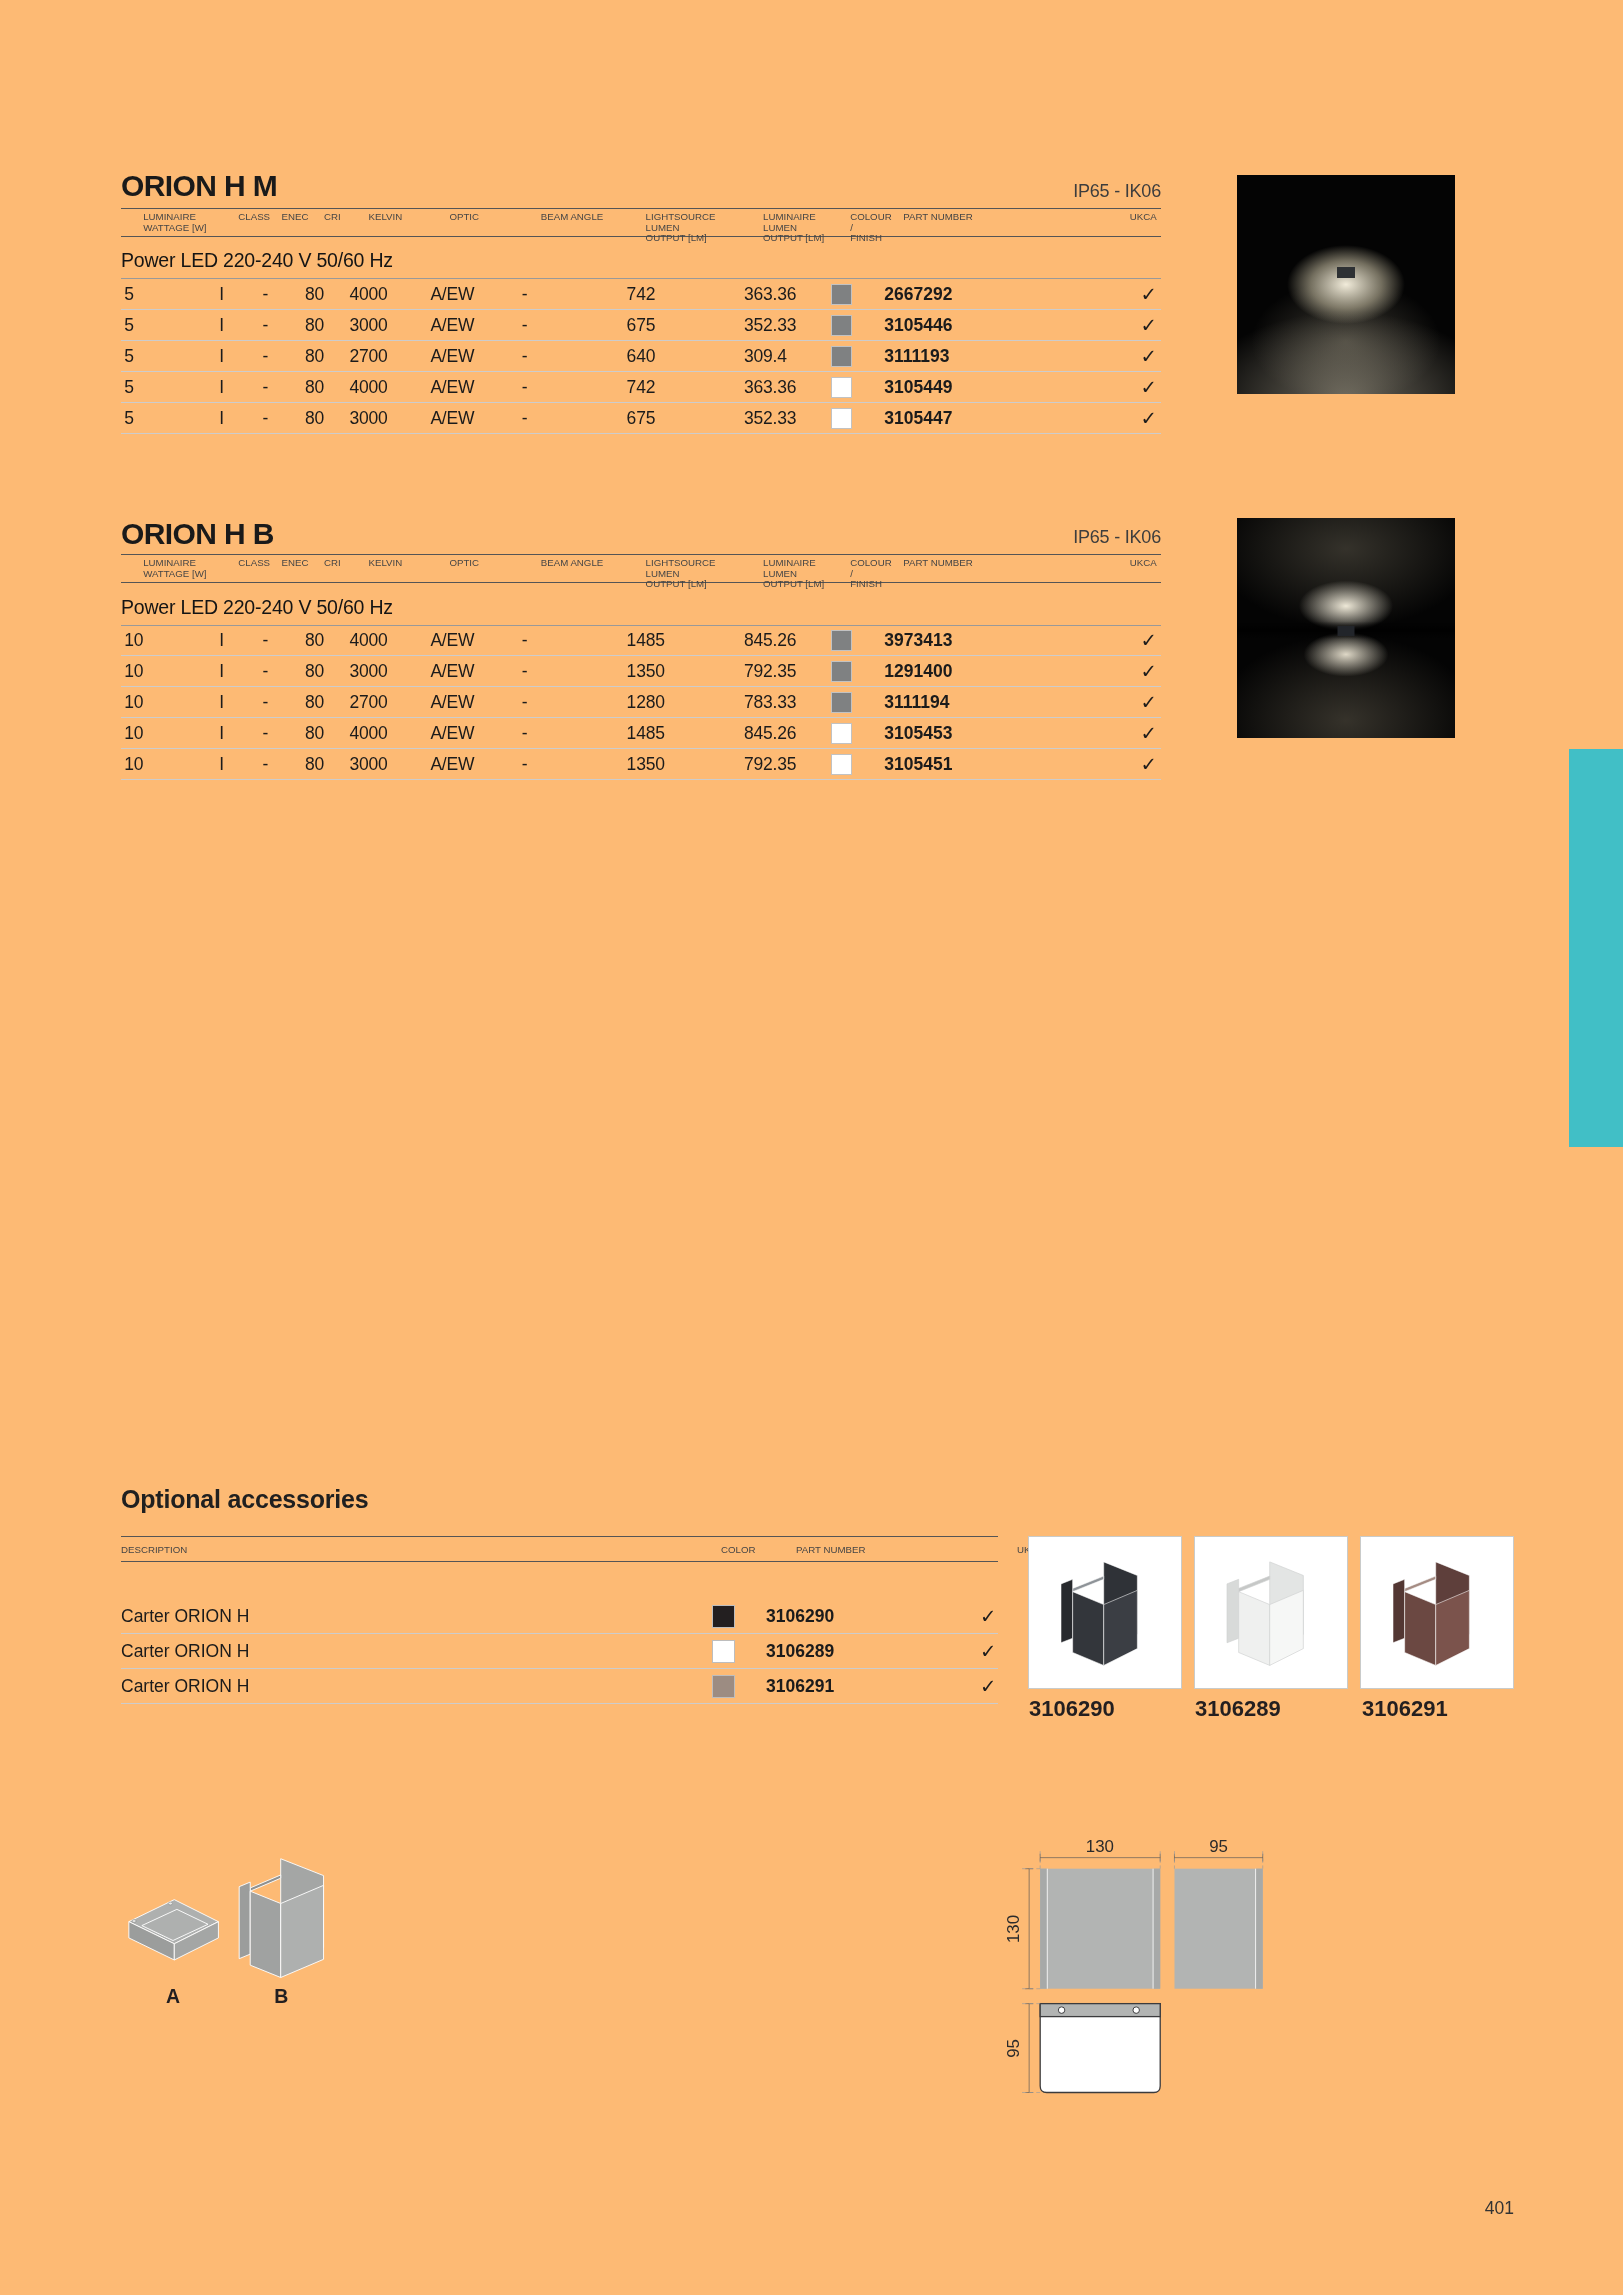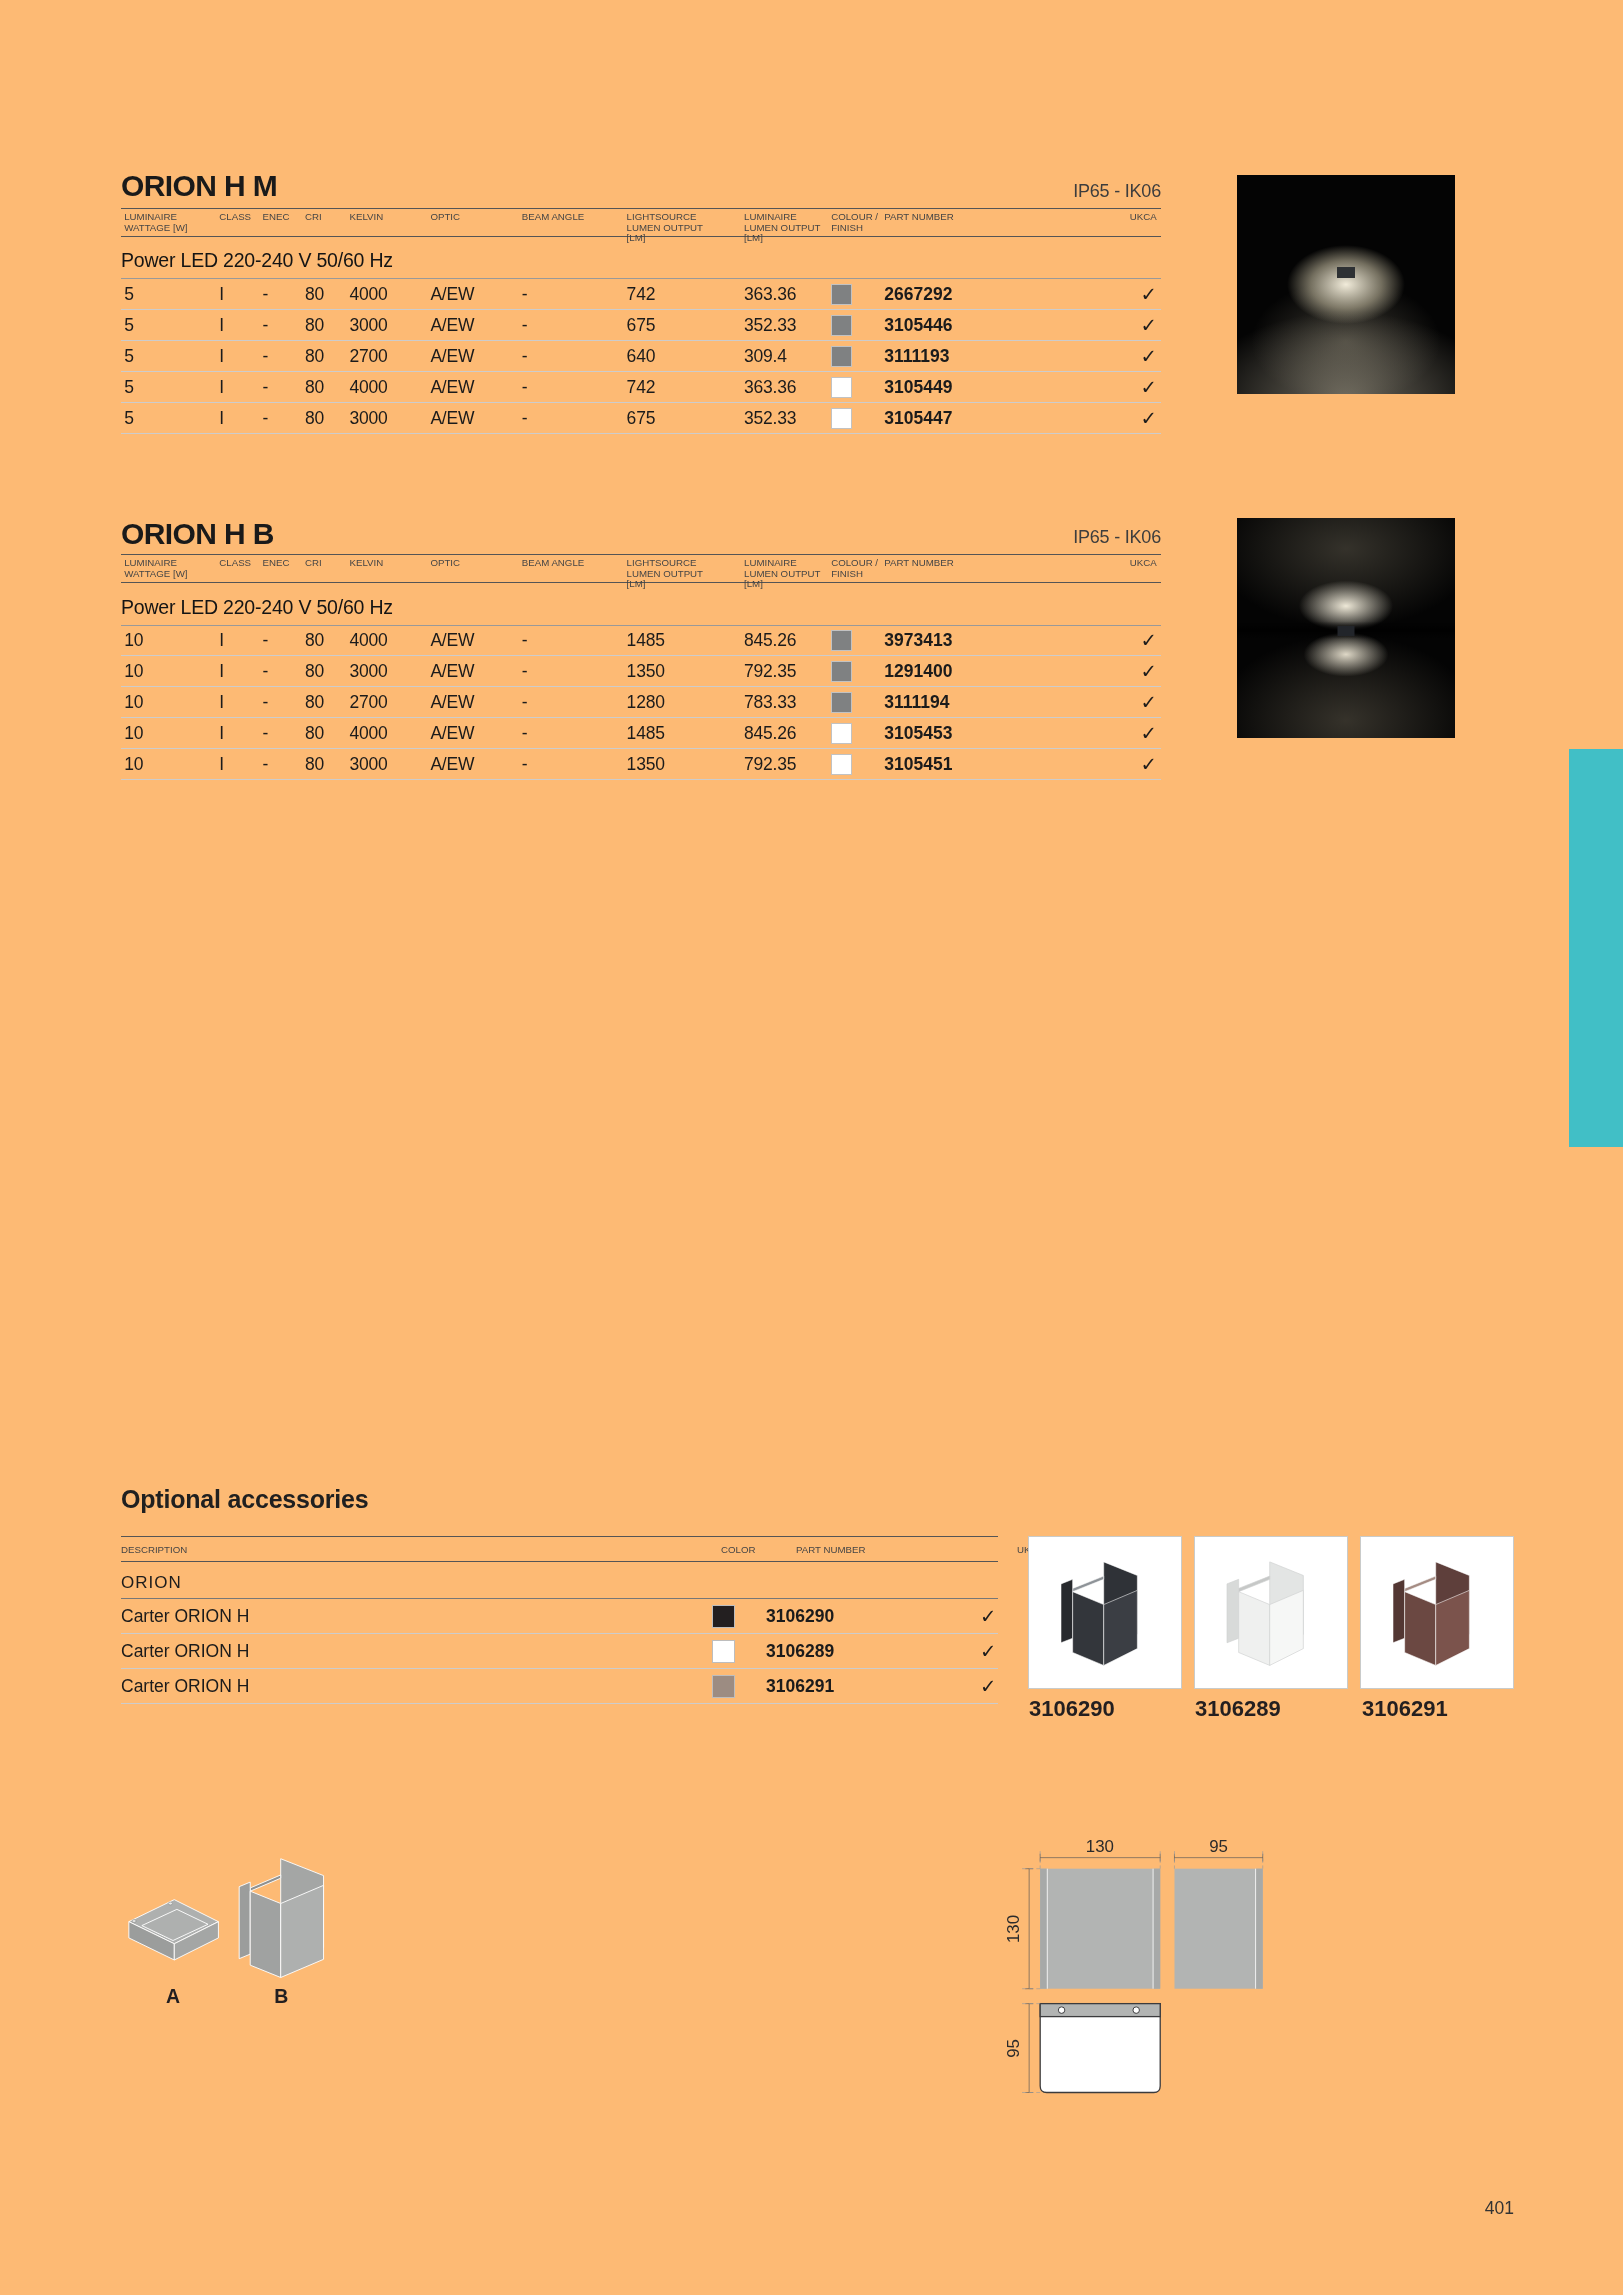--- a/index.html
+++ b/index.html
@@ -6,21 +6,21 @@
   .page{position:relative;width:1623px;height:2295px;background:#fdba74;overflow:hidden;
         font-family:"Liberation Sans", sans-serif;color:#191919;}
 
   
   .abs{position:absolute;}
   .prod-title{font-size:30px;font-weight:600;letter-spacing:-0.6px;color:#1a1a1a;}
   .rating{font-size:18px;color:#3d3d3d;letter-spacing:-0.2px;}
   .pgrid{display:grid;grid-template-columns:97px 42px 41px 42px 77px 94px 97px 107px 110px 55px 161px 114px;width:1040px;}
   .phead{border-top:0.6px solid #555;border-bottom:0.6px solid #555;height:29px;box-sizing:border-box;
          font-size:9.7px;line-height:10.4px;color:#454545;text-transform:uppercase;padding-top:3.2px;}
-  .phead span{display:block;}
+  .phead span{display:block;margin-left:19px;}
   .section-row{height:42px;box-sizing:border-box;border-bottom:0.6px solid #999;display:flex;align-items:flex-end;
                padding-bottom:5.8px;font-size:19.5px;letter-spacing:-0.2px;color:#141414;width:1040px;}
   .prow{display:grid;grid-template-columns:97px 42px 41px 42px 77px 94px 97px 107px 110px 55px 161px 114px;
         width:1040px;height:30px;border-bottom:0.6px solid #ccc;align-items:center;font-size:17.5px;letter-spacing:-0.2px;color:#1b1b1b;}
   .c1{padding-left:3.2px;} .c2{padding-left:1.3px;} .c3{padding-left:2.6px;} .c4{padding-left:3.9px;}
   .c5{padding-left:6.5px;} .c6{padding-left:10.4px;} .c7{padding-left:7.8px;} .c8{padding-left:15.6px;}
   .c9{padding-left:26px;} .c10{padding-left:3.2px;} .c11{padding-left:1.3px;}
   .c12{text-align:right;padding-right:1.3px;}
   .part{font-weight:700;letter-spacing:0;}
   .check{font-size:19.5px;}
@@ -280,21 +280,20 @@
 
   <div class="abs acc-title" style="left:121px;top:1485px;">Optional accessories</div>
 
   <div class="abs agrid ahead" style="left:121px;top:1536px;">
     <span>DESCRIPTION</span>
     <span>COLOR</span>
     <span>PART NUMBER</span>
     <span style="text-align:right;">UKCA</span>
   </div>
 
-  <div class="abs agroup" style="left:121px;top:1562px;">ORION</div>
 
   <div class="abs" style="left:121px;top:1599px;">
     <div class="arow">
       <span>Carter ORION H</span>
       <span><i class="aswatch" style="background: rgb(35, 31, 32);"></i></span>
       <span class="part">3106290</span>
       <span class="check" style="text-align:right;padding-right:2.6px;">✓</span>
     </div>
     <div class="arow">
       <span>Carter ORION H</span>

